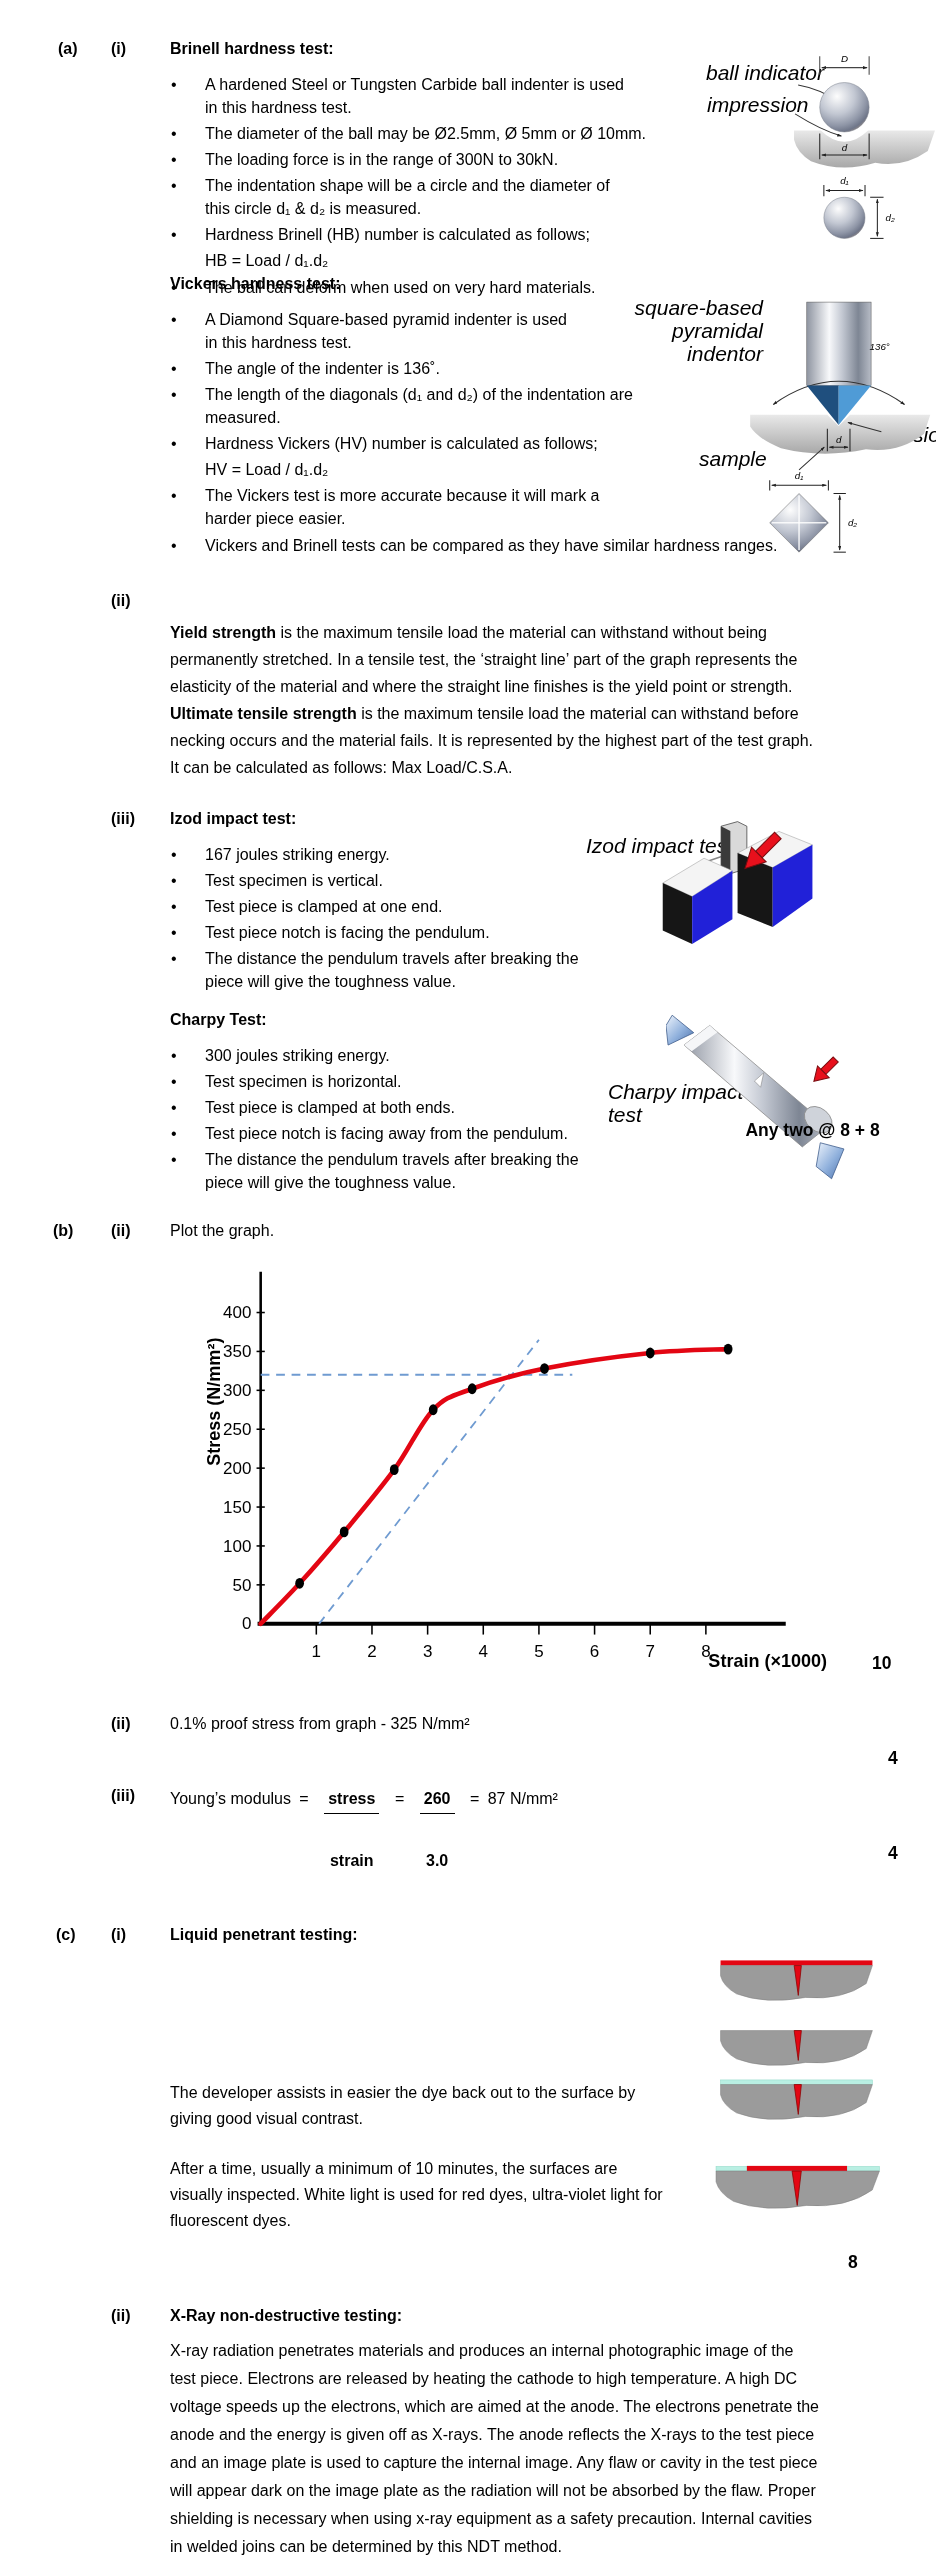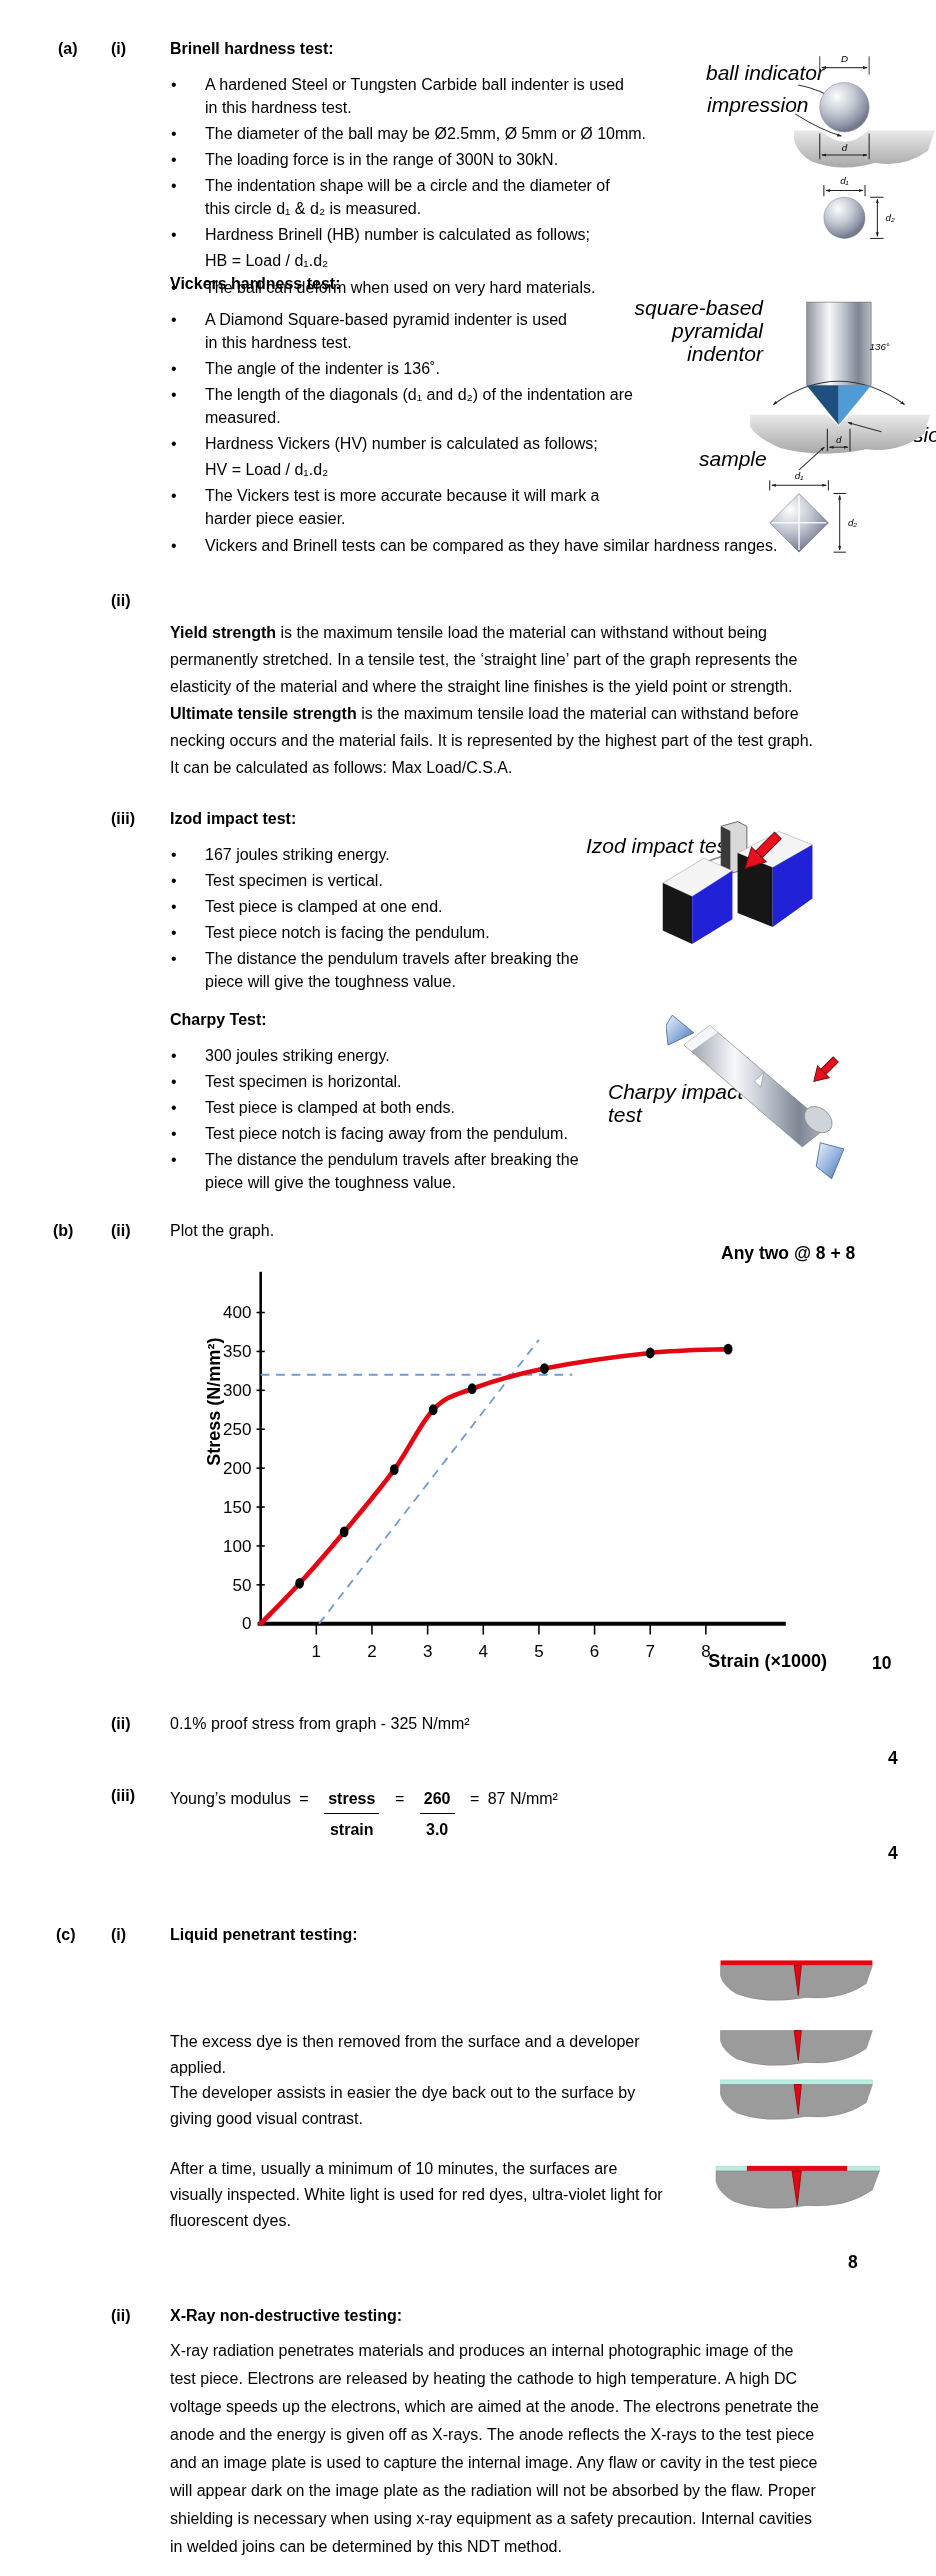--- a/index.html
+++ b/index.html
@@ -11,21 +11,21 @@
   .bullets .brow{display:flex;align-items:flex-start;margin-bottom:3.1px;line-height:23px;}
   .bullets .dot{width:34px;flex:none;}
   .bullets .bt{display:block;white-space:pre-line;}
   .para{white-space:pre-line;line-height:27px;}
   .mark{position:absolute;font-weight:700;font-size:17.5px;}
   .cap{position:absolute;font-style:italic;font-size:21px;line-height:23px;}
   .ctick{font-size:33px;font-family:"Liberation Sans",sans-serif;}
   .axlab{font-size:35px;font-weight:700;font-family:"Liberation Sans",sans-serif;}
   .frac{display:inline-block;vertical-align:top;text-align:center;margin:0 7.2px;font-weight:bold;}
   .frac .n{display:block;border-bottom:1.5px solid #000;padding:0 4.1px 3.1px;}
-  .frac .d{display:block;padding-top:4.1px;}
+  .frac .d{display:block;padding-top:4.1px;margin-top:31px;}
   .eqrow{display:flex;align-items:flex-start;gap:3.1px;line-height:23px;}
   svg text{font-family:"Liberation Sans",sans-serif;}
   .dimtxt{font-size:19px;font-style:italic;}
 </style>
 </head>
 <body>
 
 <svg width="0" height="0" style="position:absolute" aria-hidden="true">
   <defs>
     <marker id="mA" markerWidth="12" markerHeight="12" refX="8" refY="3" orient="auto-start-reverse" markerUnits="userSpaceOnUse">
@@ -290,21 +290,21 @@
     <polygon points="172,130 190,114 184,142" fill="#ffffff" stroke="#777" stroke-width="1"></polygon>
     <ellipse cx="296" cy="205" rx="30" ry="22" fill="#cfd3da" stroke="#8a8a8a" stroke-width="1.5" transform="rotate(40 296 205)"></ellipse>
     <polygon points="12,2 54,36 4,60 0,22" fill="url(#blueSupGrad)" stroke="#3c5a88" stroke-width="1.5"></polygon>
     <polygon points="300,250 346,262 322,320 292,296" fill="url(#blueSupGrad)" stroke="#3c5a88" stroke-width="1.5"></polygon>
     <g transform="translate(330,88) rotate(135)">
       <rect x="0" y="-7" width="34" height="14" fill="#e8101c" stroke="#7a0c10" stroke-width="2"></rect>
       <polygon points="34,-16 60,0 34,16" fill="#e8101c" stroke="#7a0c10" stroke-width="2"></polygon>
     </g>
   </svg>
 
-  <div class="mark" style="left:721px;top:1243px;width:183px;text-align:left">Any two @ 8 + 8</div>
+  <div class="mark" style="left:721px;top:1120px;width:183px;text-align:center">Any two @ 8 + 8</div>
 
   <div class="abs b7" style="left:53px;top:1222px">(b)</div>
   <div class="abs b7" style="left:111px;top:1222px">(ii)</div>
   <div class="abs" style="left:170px;top:1222px">Plot the graph.</div>
 
   <svg class="abs" id="stress-chart" style="left:103px;top:1247px;font-size:31px" width="742" height="433" viewBox="0 0 1440 840">
     <text class="axlab" transform="rotate(-90 228 300)" x="228" y="300" text-anchor="middle">Stress (N/mm²)</text>
     <text class="axlab" x="1290" y="815" text-anchor="middle">Strain (×1000)</text>
     <g id="chart-dyn">
         <line x1="300" y1="731" x2="1325" y2="731" stroke="#000" stroke-width="8"></line>
@@ -375,22 +375,20 @@
         <span class="d">3.0</span>
       </span>
     <span style="margin:0 5.2px">=</span>
     <span>87 N/mm²</span>
   </div>
   <div class="mark" style="left:888px;top:1843px">4</div>
 
   <div class="abs b7" style="left:56px;top:1926px">(c)</div>
   <div class="abs b7" style="left:111px;top:1926px">(i)</div>
   <div class="abs b7" style="left:170px;top:1926px">Liquid penetrant testing:</div>
-  <div class="abs para" style="left:170px;top:2029px;width:546px;line-height:26px">The excess dye is then removed from the surface and a developer
-applied.</div>
   <div class="abs para" style="left:170px;top:2080px;width:546px;line-height:26px">The developer assists in easier the dye back out to the surface by
 giving good visual contrast.</div>
   <div class="abs para" style="left:170px;top:2156px;width:551px;line-height:26px">After a time, usually a minimum of 10 minutes, the surfaces are
 visually inspected. White light is used for red dyes, ultra-violet light for
 fluorescent dyes.</div>
 
   <svg class="abs" style="left:719px;top:1955px" width="157" height="52" viewBox="0 0 305 100">
     <rect x="3" y="10" width="295" height="10" fill="#e30613"></rect>
     <path d="M3,20 H298 L286,55 Q240,88 168,82 Q90,96 34,75 Q8,60 3,40 Z" fill="#9b9b9b" stroke="#7d7d7d" stroke-width="1"></path>
     <polygon points="146,20 160,20 154,78" fill="#e30613" stroke="#8a0000" stroke-width="1.5"></polygon>

